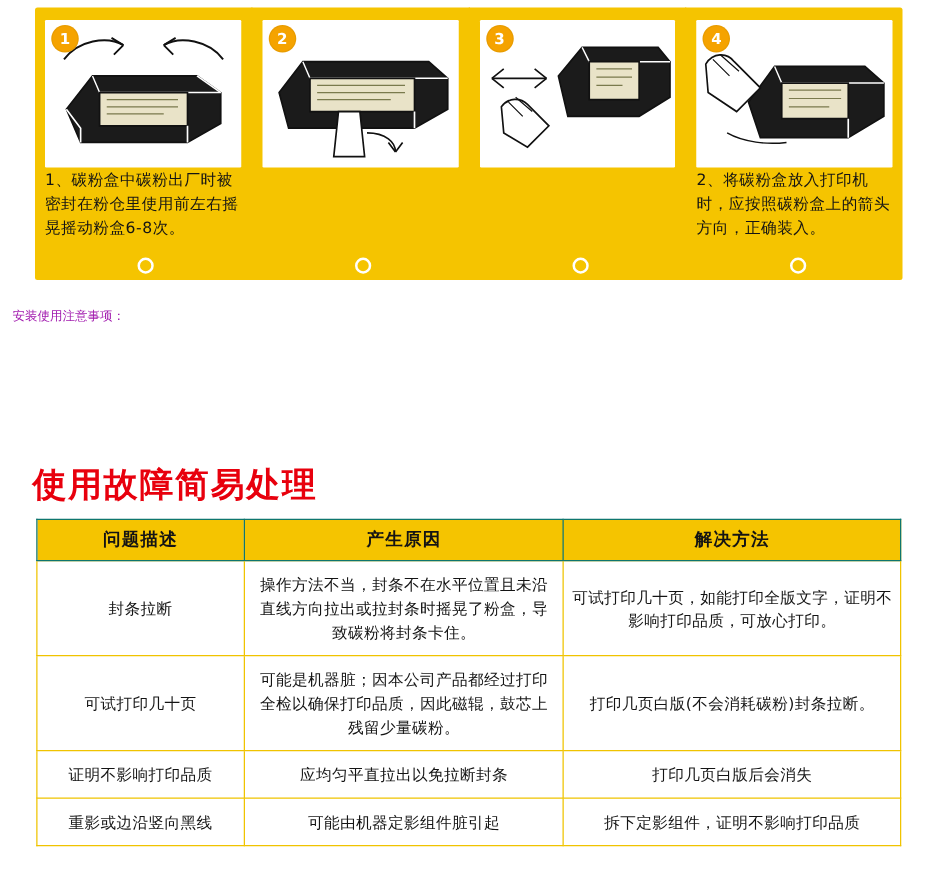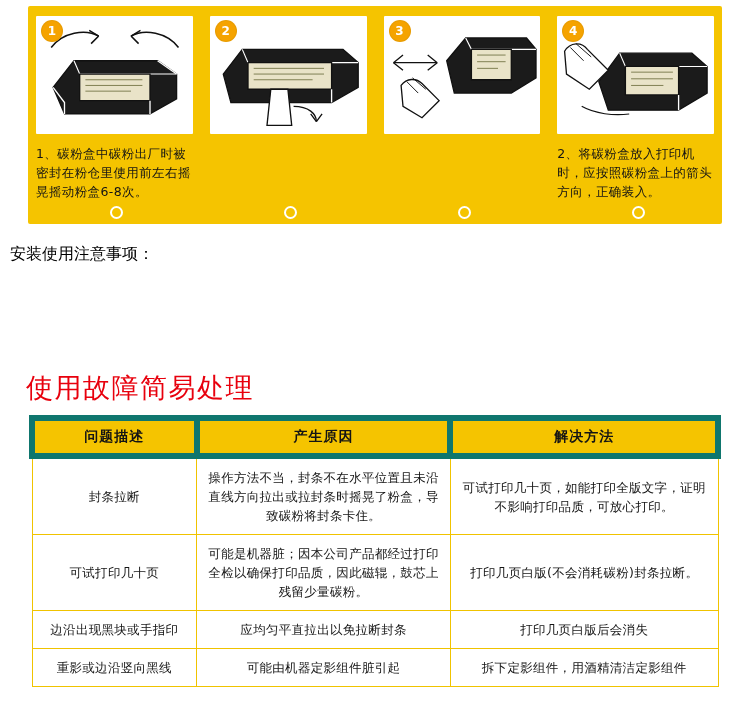--- a/index.html
+++ b/index.html
@@ -40,73 +40,72 @@
     position:absolute;left:6px;top:5px;
     width:20px;height:20px;border-radius:50%;
     background:#f5a300;
     color:#ffffff;
     font-size:12px;font-weight:bold;
     display:flex;align-items:center;justify-content:center;
     z-index:5;
     box-shadow:0 0 0 1px #e89c00;
   }
   .step-text{
-    margin-top:10px;
     font-size:12.5px;
     line-height:19px;
     color:#141414;
     letter-spacing:.4px;
   }
 
   .marker-dot{
     position:absolute;bottom:5px;left:50%;
     width:9px;height:9px;margin-left:-4px;
     border:2px solid #ffffff;border-radius:50%;
     background:#f5c400;
   }
 
   
   .step-img svg{display:block;width:100%;height:100%;}
 
   
   .notes{
     position:absolute;left:10px;top:244px;width:726px;
-    font-size:16px;
+    font-size:10px;
     line-height:20px;
-    color:#000000;
+    color:#a21caf;
   }
   .notes .line{margin:0;}
   .notes .title{margin-bottom:1px;}
 
   
   .heading{
     position:absolute;left:26px;top:370px;
     font-size:27px;
-    font-weight:normal;
+    font-weight:bold;
     color:#e8000d;
     letter-spacing:1.5px;
     font-family:"DejaVu Sans","Liberation Sans",sans-serif;
   }
 
   
   .tbl-wrap{
     position:absolute;left:29px;top:415px;width:692px;
   }
   table{
     width:100%;
     border-collapse:collapse;
     table-layout:fixed;
   }
   th{
     background:#f5c400;
     color:#141414;
     font-size:14px;
     font-weight:bold;
     height:30px;
-    border:6px solid #0f766e;
+    border:1px solid #0f766e;
     letter-spacing:1px;
   }
   td{
     border:1px solid #f0c300;
     font-size:12.5px;
     line-height:19px;
     color:#141414;
     text-align:center;
     vertical-align:middle;
     padding:9px 6px;
@@ -248,26 +247,26 @@
           <td>封条拉断</td>
           <td>操作方法不当，封条不在水平位置且未沿直线方向拉出或拉封条时摇晃了粉盒，导致碳粉将封条卡住。</td>
           <td>可试打印几十页，如能打印全版文字，证明不影响打印品质，可放心打印。</td>
         </tr>
         <tr>
           <td>可试打印几十页</td>
           <td>可能是机器脏；因本公司产品都经过打印全检以确保打印品质，因此磁辊，鼓芯上残留少量碳粉。</td>
           <td>打印几页白版(不会消耗碳粉)封条拉断。</td>
         </tr>
         <tr>
-          <td>边沿出现黑块或手指印</td>
+          <td>证明不影响打印品质</td>
           <td>应均匀平直拉出以免拉断封条</td>
           <td>打印几页白版后会消失</td>
         </tr>
         <tr>
           <td>重影或边沿竖向黑线</td>
           <td>可能由机器定影组件脏引起</td>
-          <td>拆下定影组件，用酒精清洁定影组件</td>
+          <td>拆下定影组件，证明不影响打印品质</td>
         </tr>
       </tbody>
     </table>
   </div>
 
 </div>
 
 </body></html>

